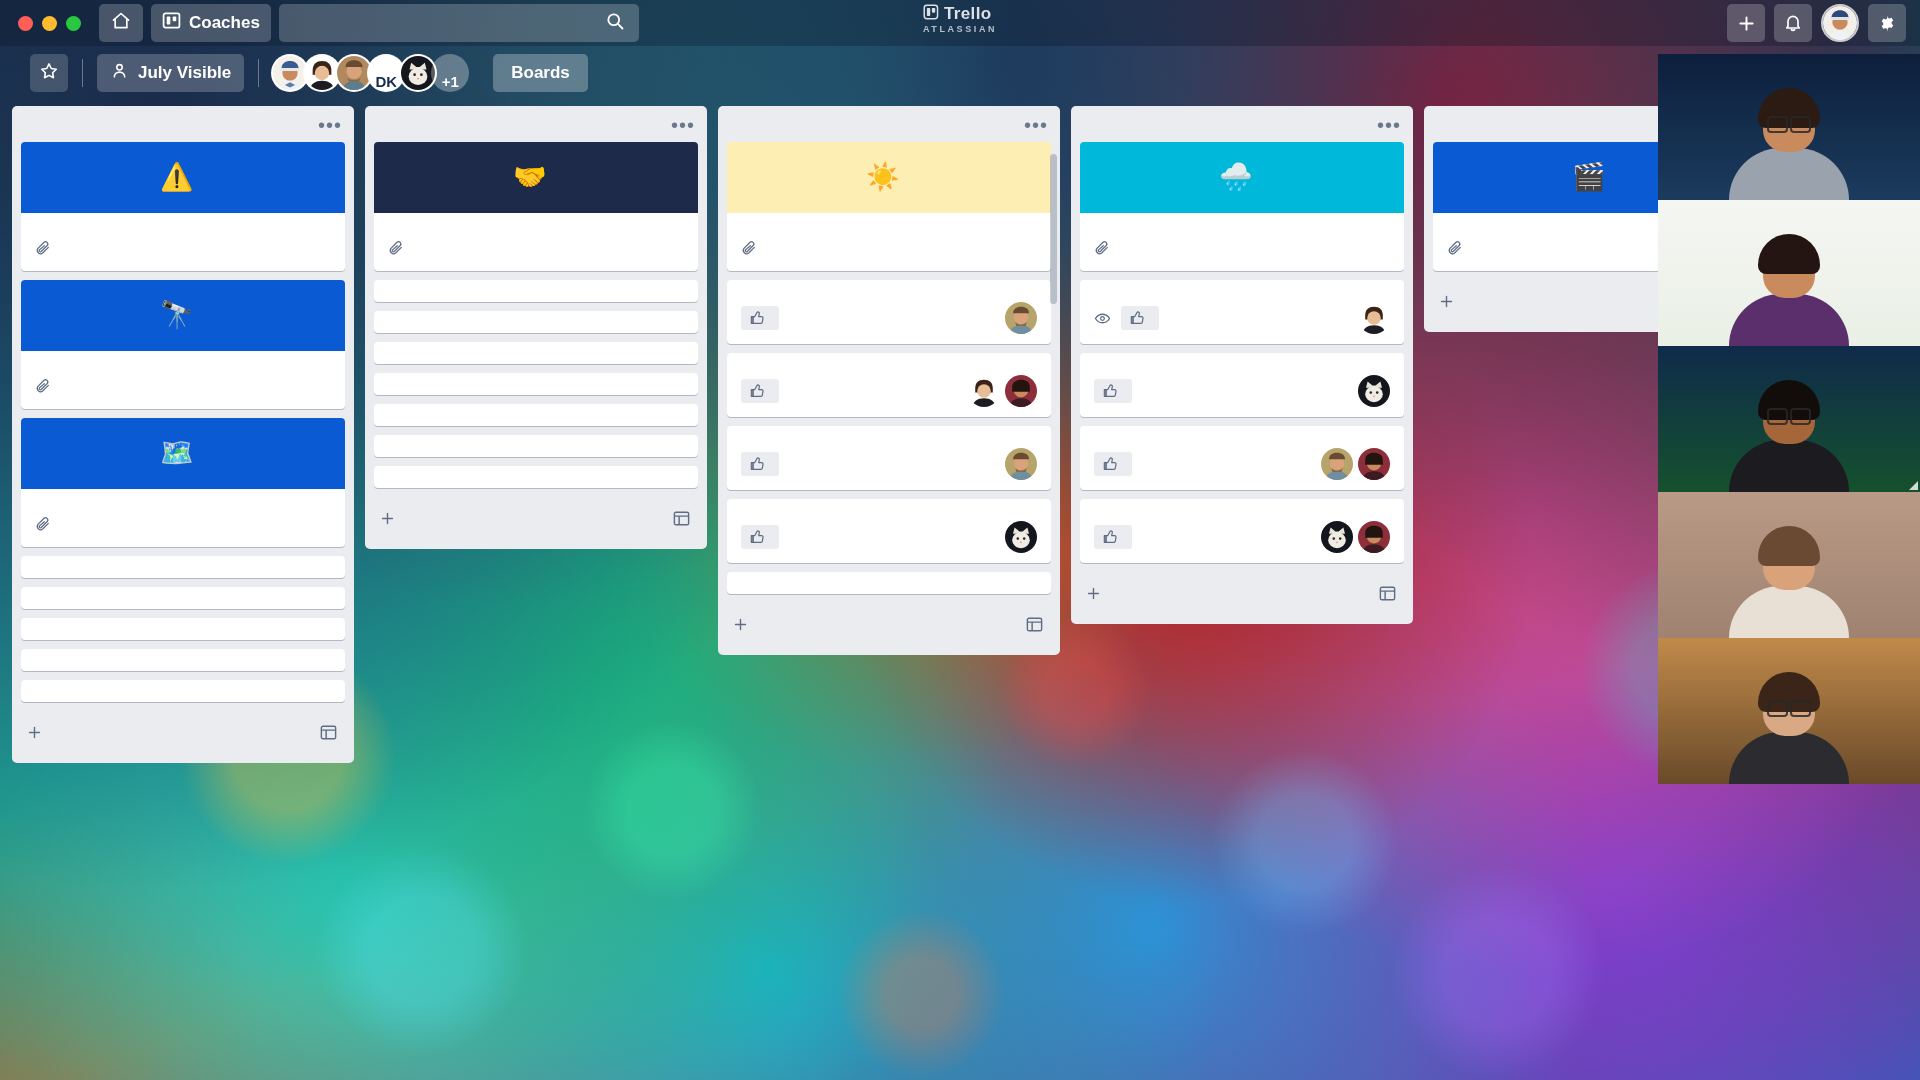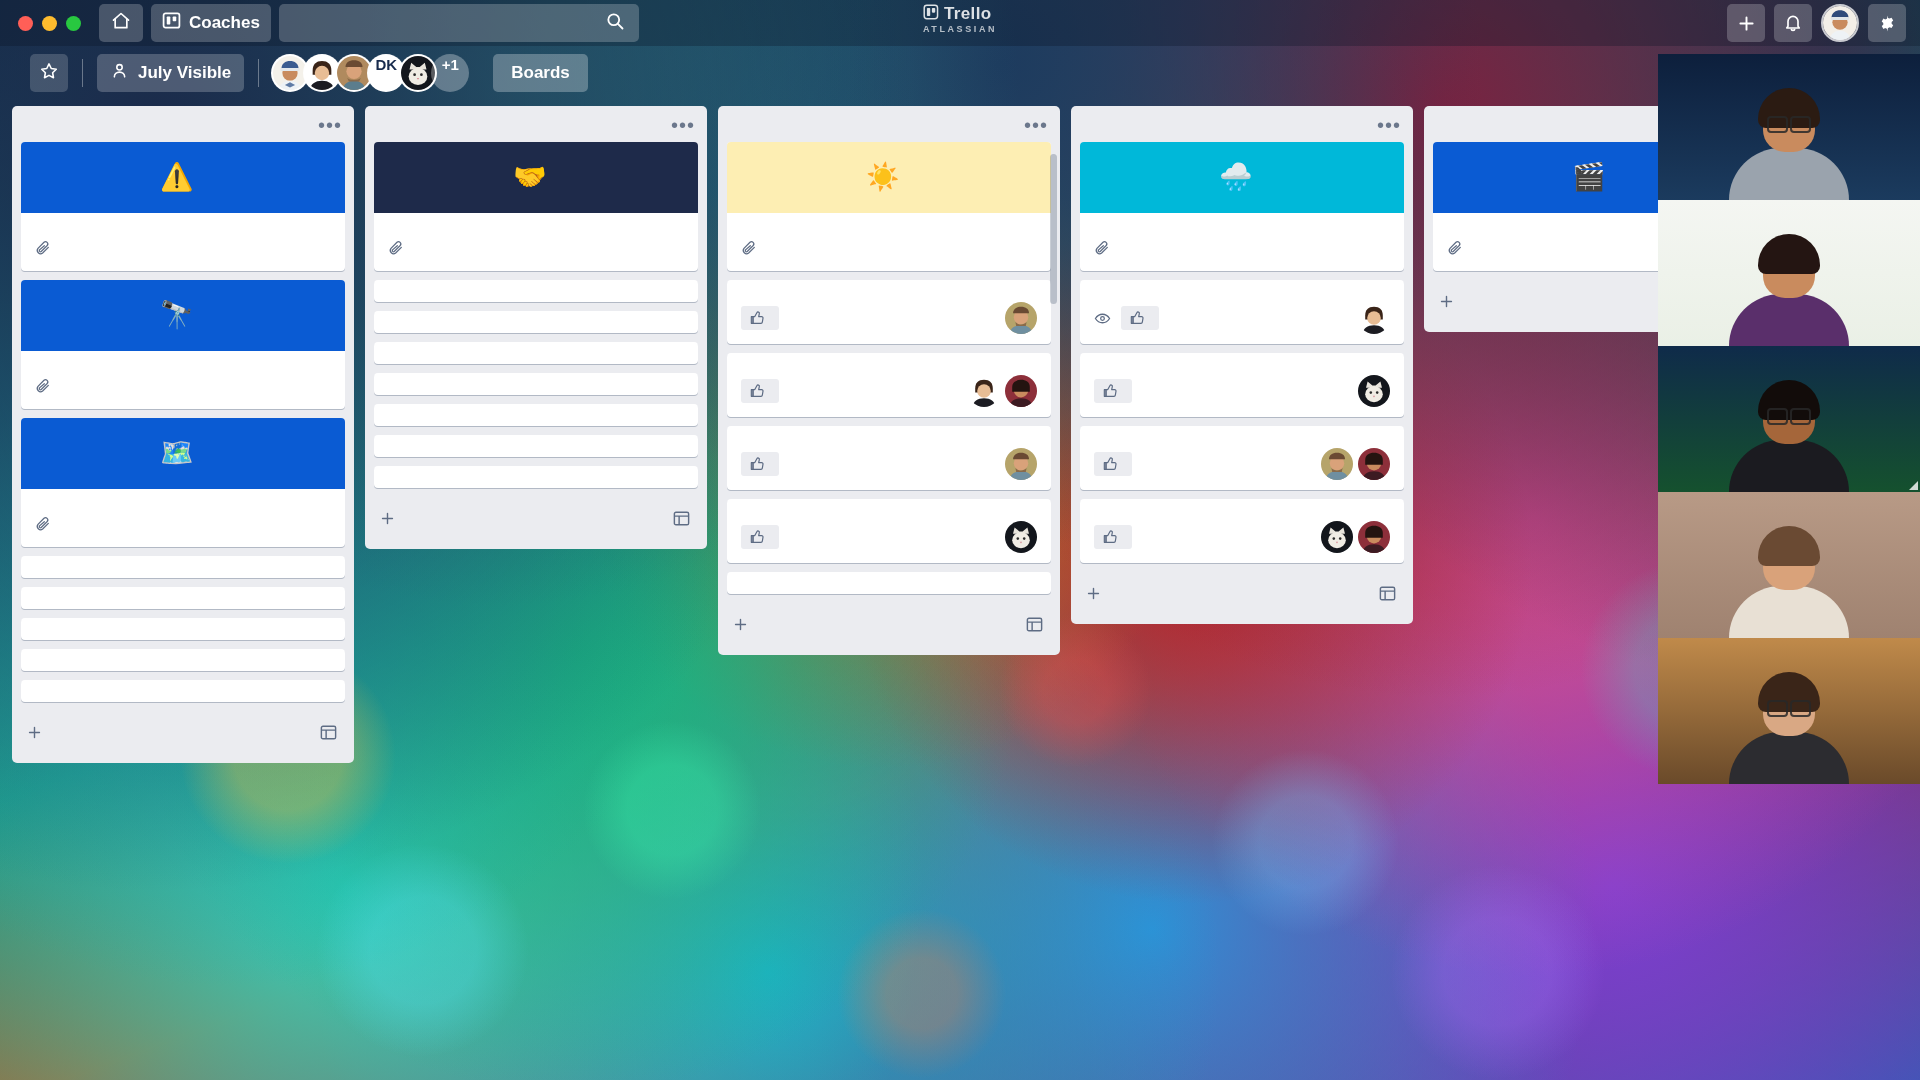--- a/index.html
+++ b/index.html
@@ -91,21 +91,21 @@
   }
   .ent-badge {
     font-size: 12px; font-weight: 700; background: rgba(255,255,255,0.25);
     border-radius: 4px; padding: 3px 7px; letter-spacing: .4px;
   }
   .divider-v { width: 1px; height: 28px; background: rgba(255,255,255,0.35); margin: 0 4px; }
   .members { display: flex; align-items: center; margin-left: 4px; }
   .member {
     width: 38px; height: 38px; border-radius: 50%; overflow: hidden;
     border: 2px solid rgba(255,255,255,.9); margin-left: -6px;
-    display: flex; align-items: flex-start; justify-content: center;
+    display: flex; align-items: flex-end; justify-content: center;
     font-size: 15px; font-weight: 700; color: #172b4d; background: #fff;
   }
   .member.plus { background: rgba(255,255,255,0.30); color: #fff; border-color: transparent; }
   .invite-btn {
     margin-left: 14px; height: 38px; border-radius: 5px; background: rgba(255,255,255,0.28);
     color: #fff; font-size: 17px; font-weight: 600; padding: 0 18px;
     display: flex; align-items: center; cursor: pointer;
   }
 
   

